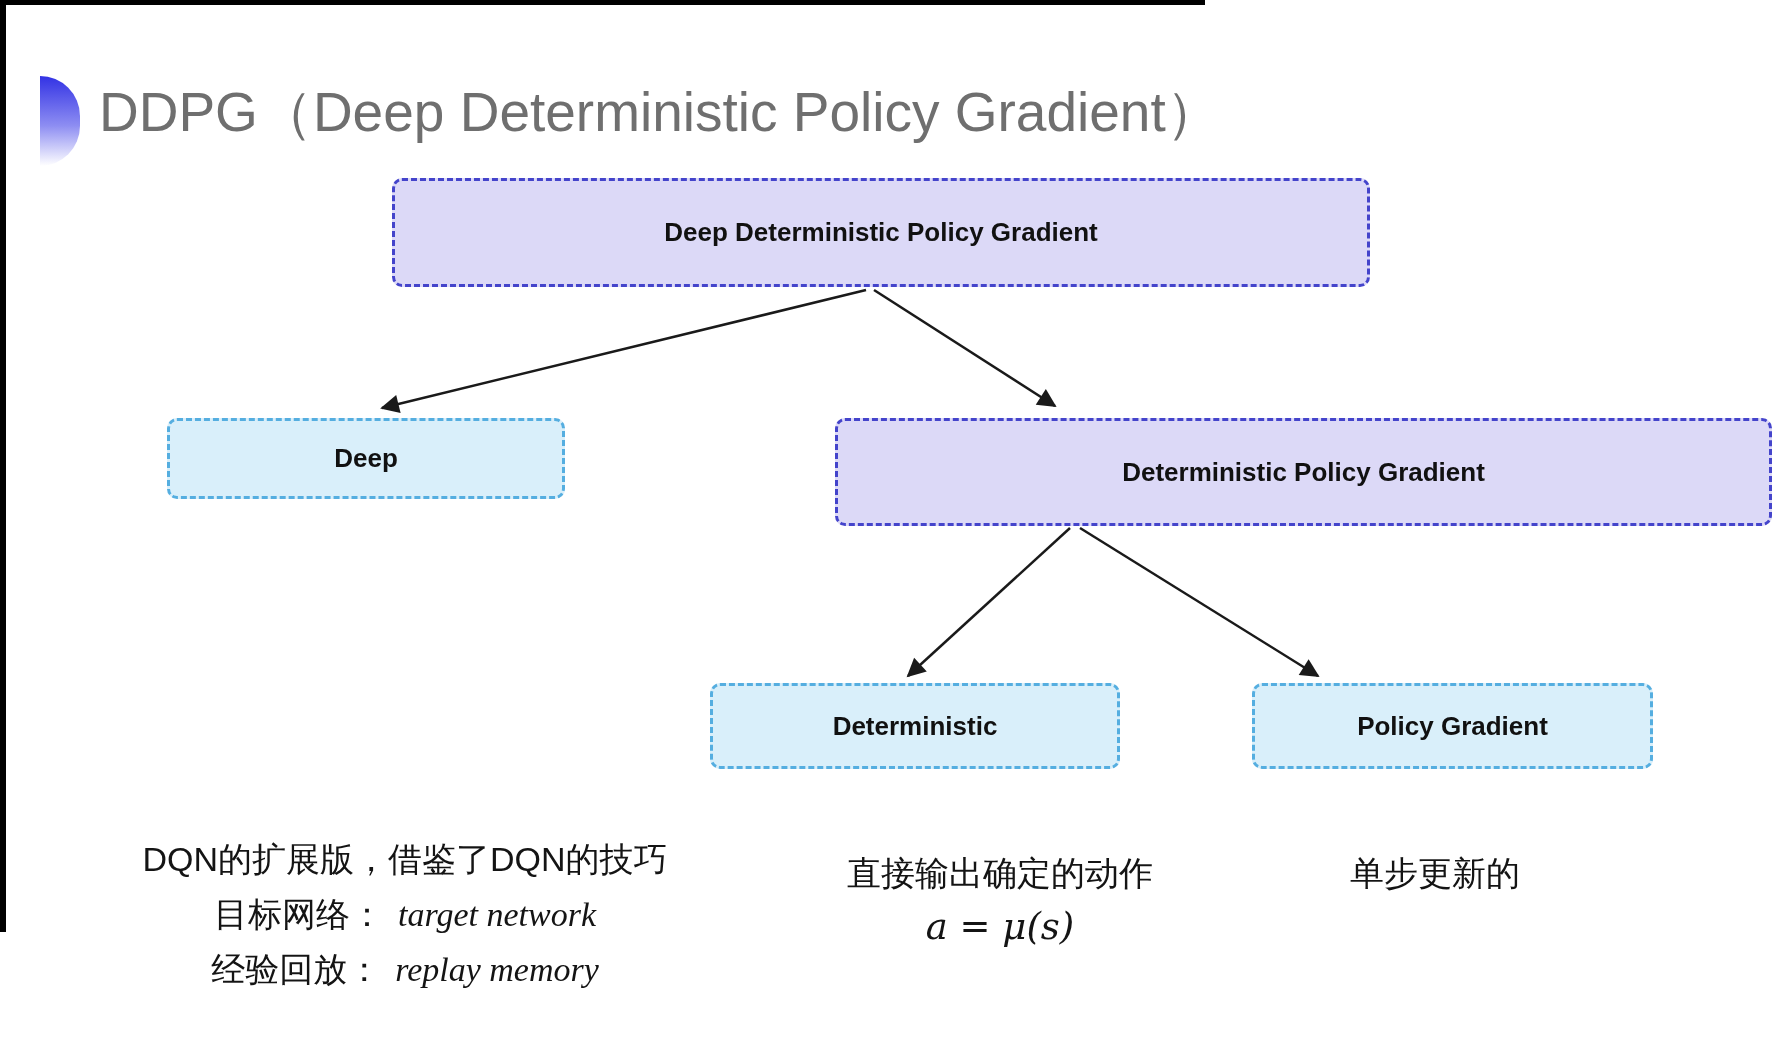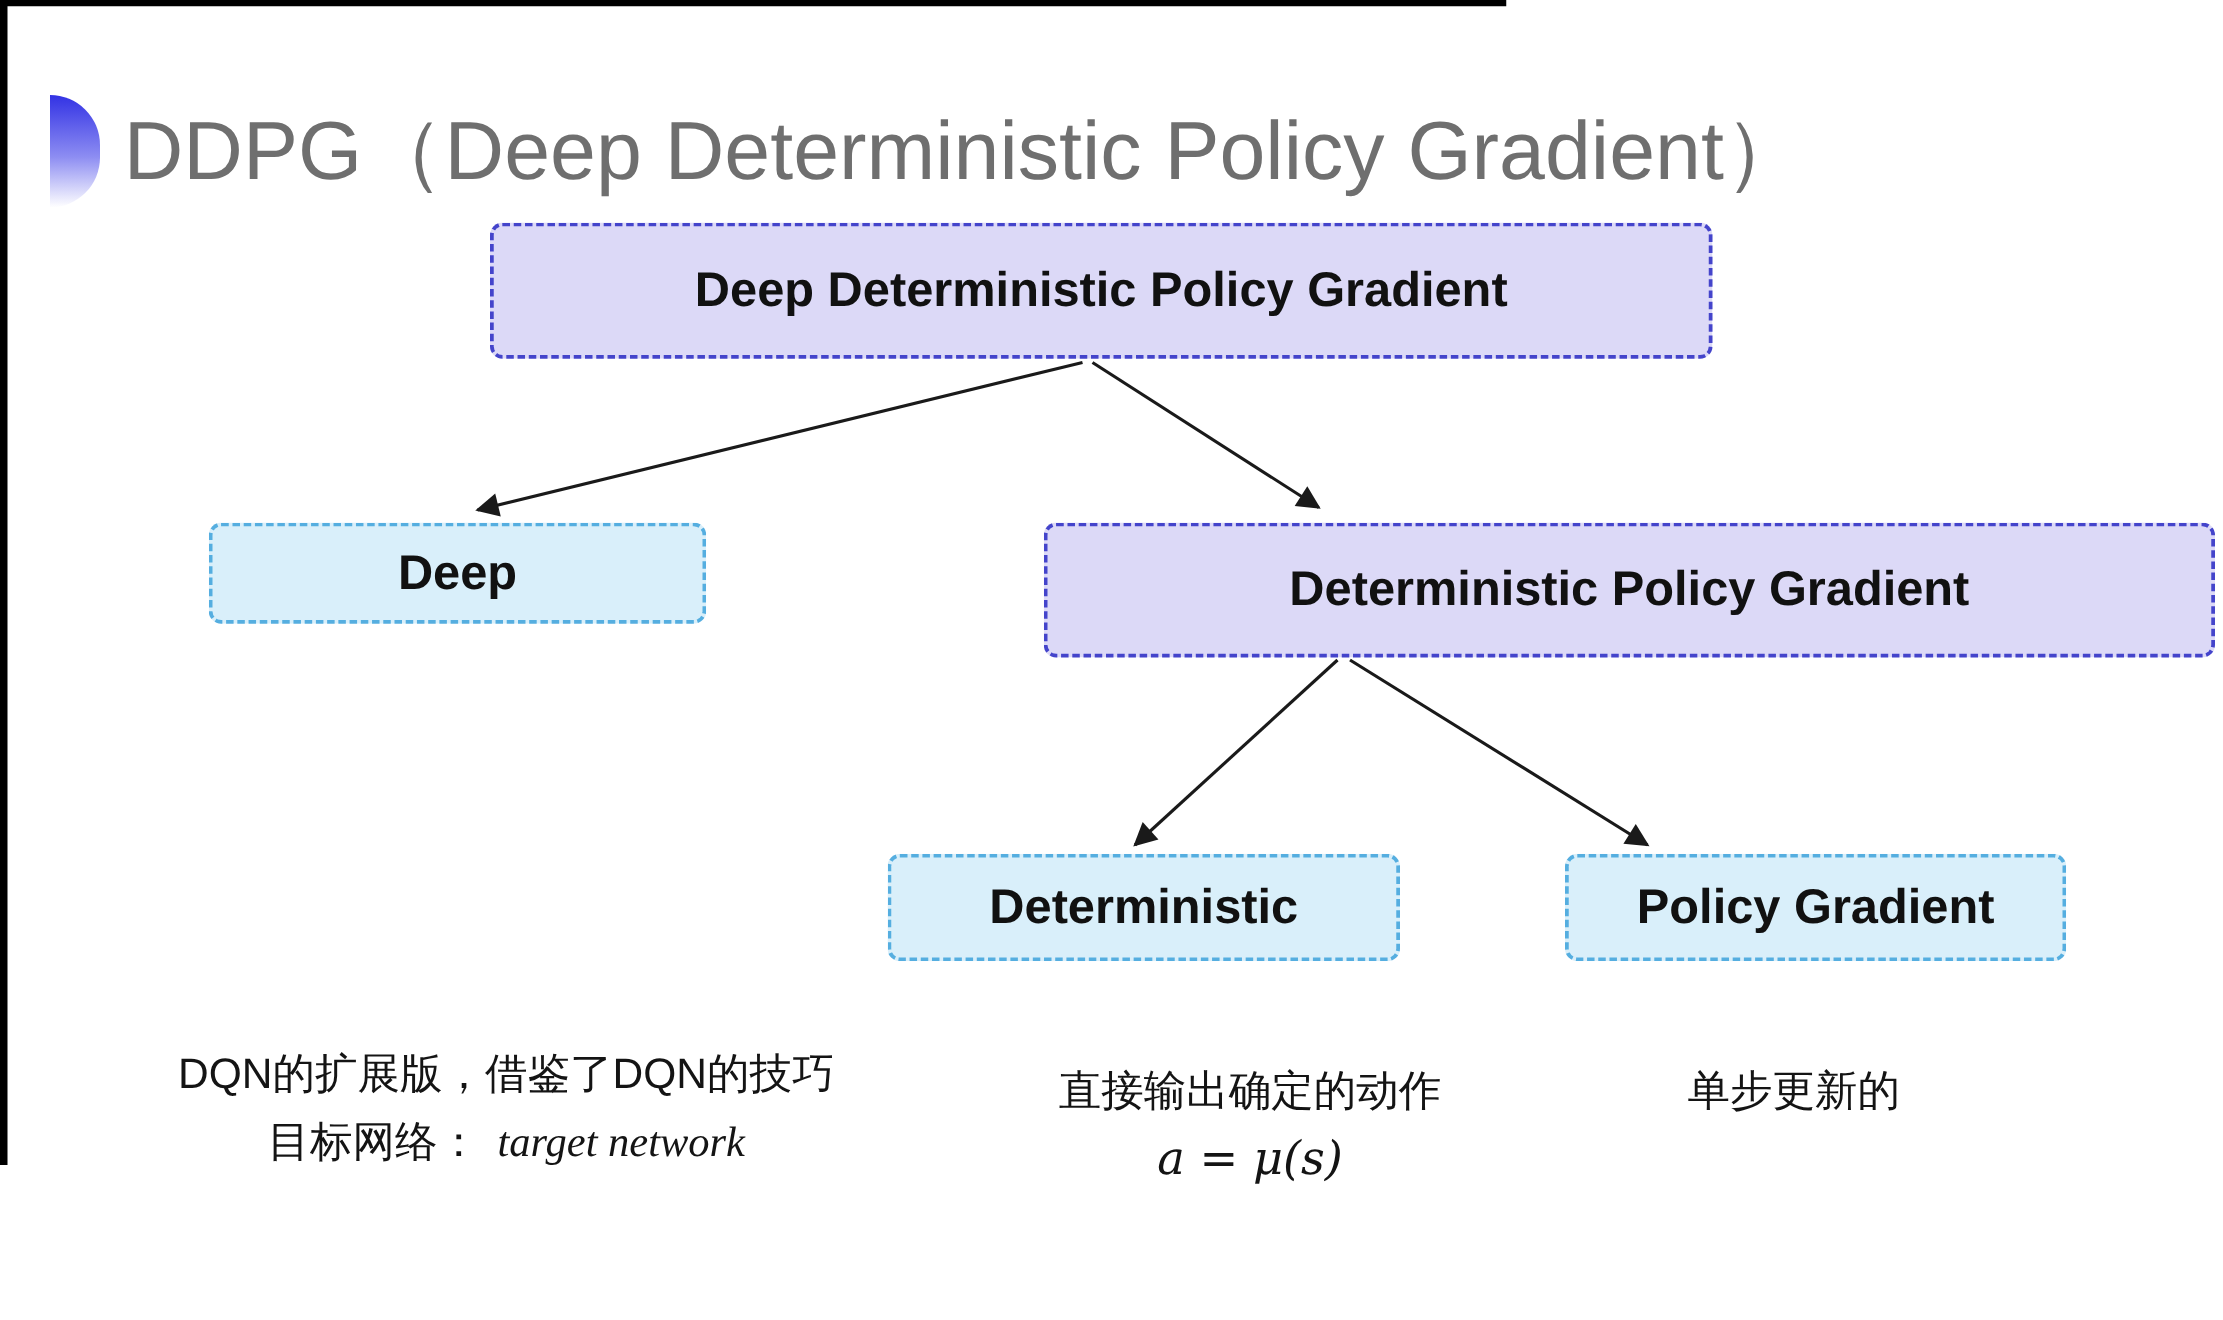--- a/index.html
+++ b/index.html
@@ -15,25 +15,25 @@
 
   
   .edge-top{position:absolute; left:0; top:0; width:1205px; height:5px; background:#000;}
   .edge-left{position:absolute; left:0; top:0; width:6px; height:932px; background:#000;}
 
   
   .bullet{position:absolute; left:40px; top:76px; width:40px; height:90px;
           border-radius:0 45px 45px 0 / 0 45px 45px 0;
           background:linear-gradient(180deg, var(--bullet_top) 0%, #8d8df2 55%, #ffffff 100%);}
   .title{position:absolute; left:99px; top:76px; width:1500px;
-         font-size:66px; font-weight:400; color:var(--title_text); letter-spacing:0px;}
+         font-size:55px; font-weight:400; color:var(--title_text); letter-spacing:0px;}
 
   
   .node{position:absolute; display:flex; align-items:center; justify-content:center;
-        border-radius:10px; font-size:39px; font-weight:600; color:var(--node_text);
+        border-radius:10px; font-size:26px; font-weight:600; color:var(--node_text);
         text-align:center;}
   .node.purple{background:var(--purple_fill); border:3px dashed var(--purple_border);}
   .node.cyan{background:var(--cyan_fill); border:3px dashed var(--cyan_border);}
   .node-root{left:392px; top:178px; width:978px; height:109px;}
   .node-deep{left:167px; top:418px; width:398px; height:81px;}
   .node-dpg{left:835px; top:418px; width:937px; height:108px;}
   .node-det{left:710px; top:683px; width:410px; height:86px;}
   .node-pg{left:1252px; top:683px; width:401px; height:86px;}
 
   .arrows{position:absolute; left:0; top:0; width:1778px; height:1056px; pointer-events:none;}
@@ -92,20 +92,23 @@
 
   <div class="node cyan node-pg">
     <span>Policy Gradient</span>
   </div>
 
   <div class="note note-deep">
     <div class="row">DQN的扩展版，借鉴了DQN的技巧</div>
     <div class="row">
       <span>目标网络：</span><span class="serif-it val">target network</span>
     </div>
+    <div class="row">
+      <span>经验回放：</span><span class="serif-it val">replay memory</span>
+    </div>
   </div>
 
   <div class="note note-det">
     <div class="row">直接输出确定的动作</div>
     <div class="formula">a = μ(s)</div>
   </div>
 
   <div class="note note-pg">
     <div class="row">单步更新的</div>
   </div>

